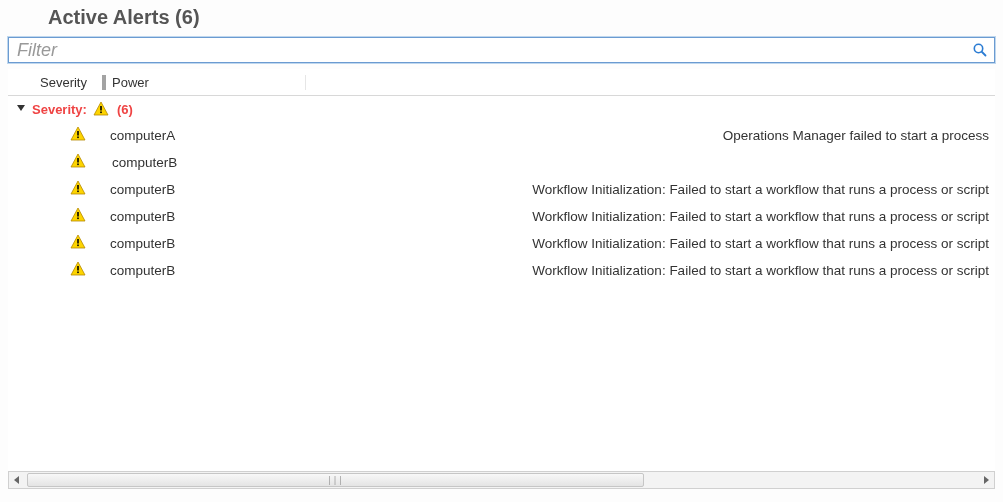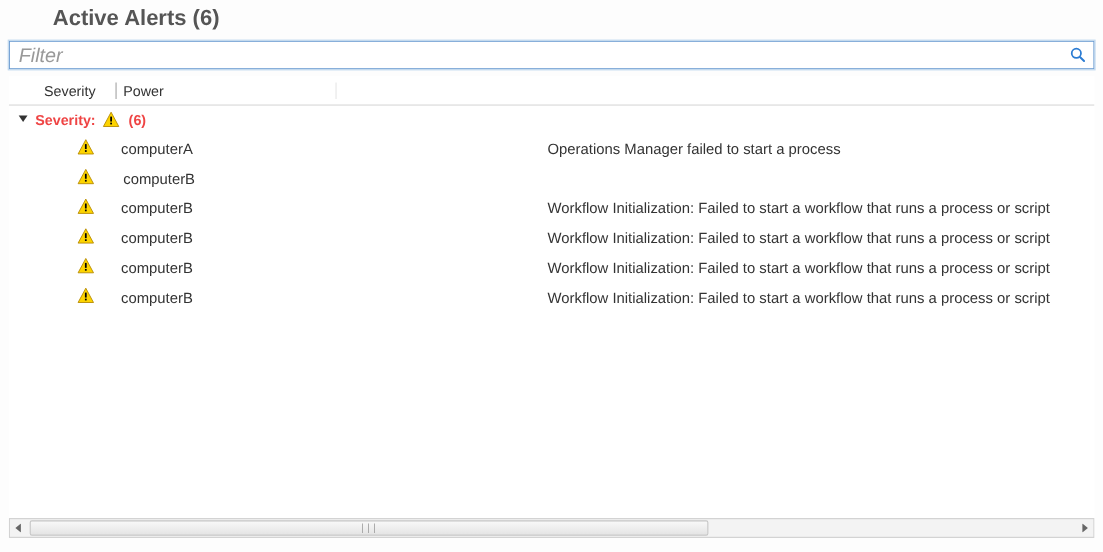--- a/index.html
+++ b/index.html
@@ -62,21 +62,21 @@
   .grid-header {
     display: flex;
     align-items: center;
     height: 26px;
     border-bottom: 1px solid #d8d8d8;
     color: #333;
     font-size: 13px;
     padding-left: 26px; 
   }
   .col { box-sizing: border-box; padding: 0 6px; white-space: nowrap; overflow: hidden; }
-  .col-sev   { width: 72px; border-right: 1px solid #a3a3a3; }
+  .col-sev   { width: 72px; border-right: 4px solid #a3a3a3; }
   .col-src   { width: 200px; border-right: 1px solid #e6e6e6; }
   .col-mm    { width: 185px; border-right: 1px solid #e6e6e6; }
   .col-name  { width: 520px; }
   .grid-body { flex: 1; overflow: hidden; }
   .group-row {
     display: flex;
     align-items: center;
     height: 26px;
     font-weight: 700;
     font-size: 13px;
@@ -90,21 +90,21 @@
   .row {
     display: flex;
     align-items: center;
     height: 27px;
     font-size: 13.5px;
     padding-left: 26px;
   }
   .row .c-sev  { width: 72px; display:flex; align-items:center; justify-content:flex-start; padding-left: 36px; box-sizing:border-box; }
   .row .c-src  { width: 200px; padding: 0 6px; color: #333; }
   .row .c-mm   { width: 185px; padding: 0 6px; }
-  .row .c-name { width: 520px; padding: 0 6px; color: #333; white-space: nowrap; overflow: hidden; }
+  .row .c-name { width: 520px; padding: 0 6px; color: #333; white-space: nowrap; overflow: hidden; text-align: right; }
   .warn-icon { width: 16px; height: 16px; }
   .hscroll {
     height: 18px;
     border: 1px solid #d0d0d0;
     background: #f3f3f3;
     display: flex;
     align-items: center;
     position: relative;
     box-sizing: border-box;
   }

